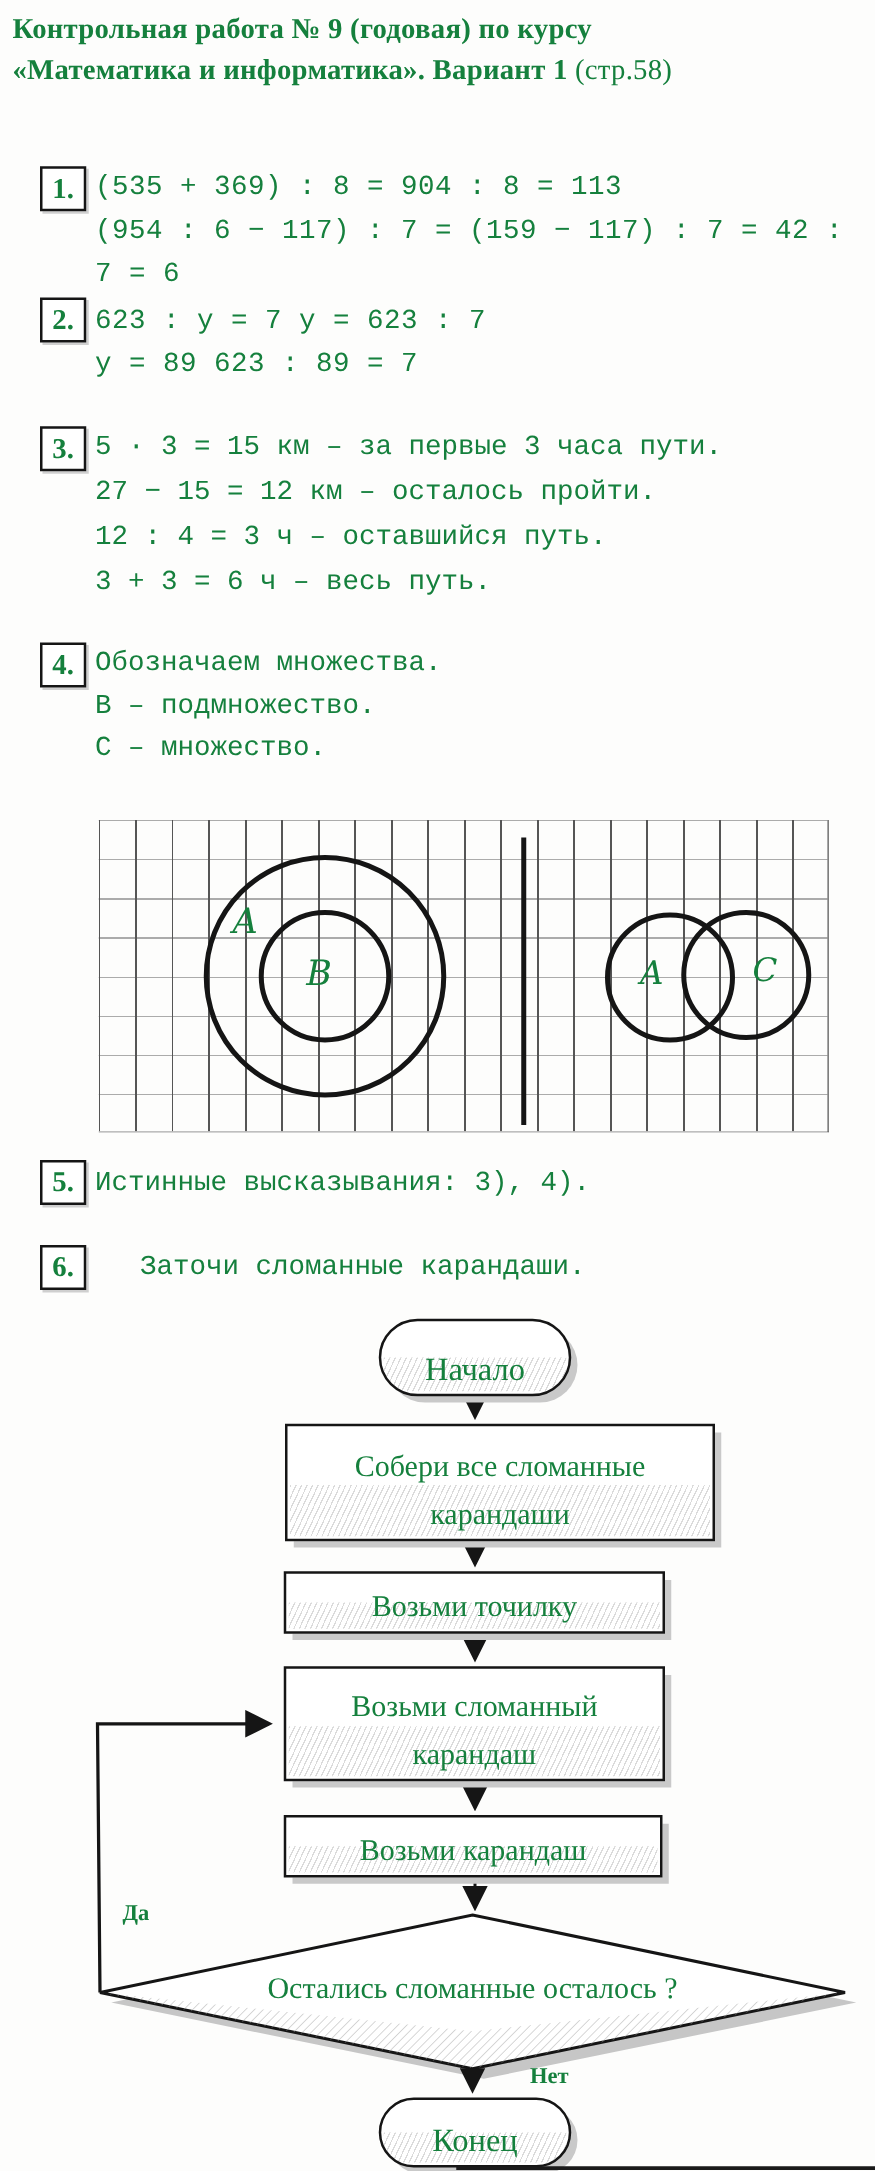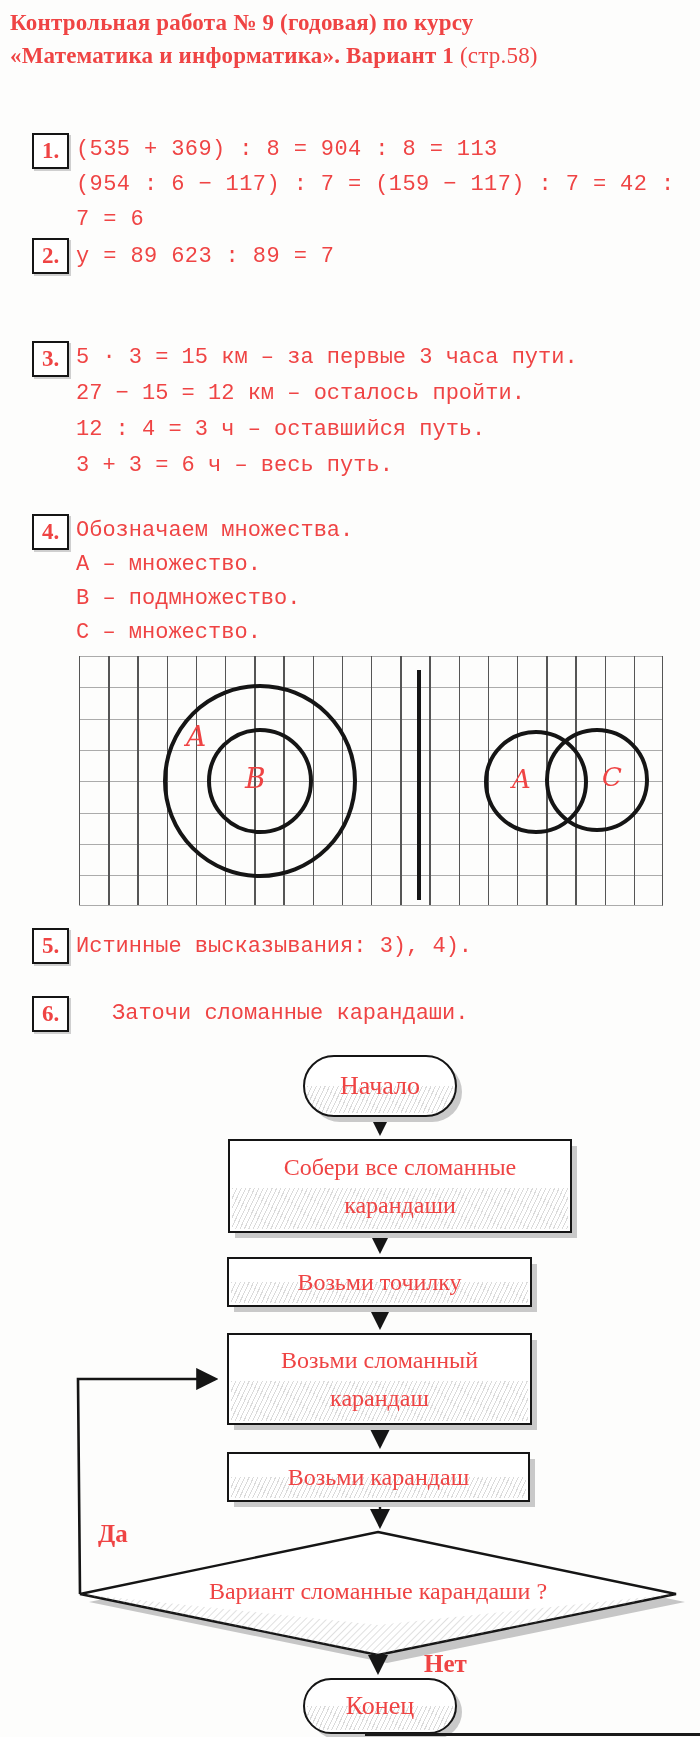--- a/index.html
+++ b/index.html
@@ -1,18 +1,18 @@
 <!DOCTYPE html>
 <html><head>
 <meta charset="utf-8">
 <style>
   html,body{margin:0;padding:0;background:#e8e8e8;}
   .page{
     position:relative;width:700px;height:1737px;margin:0 auto;
-    background:#fdfdfc;color:#ef4444;overflow:hidden;
+    background:#fdfdfc;color:#15803d;overflow:hidden;
     font-family:"Liberation Serif","DejaVu Serif",serif;
   }
   .abs{position:absolute;}
   
   .title{left:10px;top:6px;width:676px;font-size:23px;font-weight:bold;line-height:33px;letter-spacing:.2px;}
   .title .suffix{font-weight:normal;}
   
   .badge{
     width:37px;height:36px;border:2px solid #151515;box-sizing:border-box;
     display:flex;align-items:center;justify-content:center;
@@ -30,34 +30,34 @@
     background-image:
       repeating-linear-gradient(to right,#555 0 1.4px,transparent 1.4px 29.2px),
       repeating-linear-gradient(to bottom,#ababab 0 1px,transparent 1px 31.3px);
   }
   .circle{position:absolute;border-radius:50%;box-sizing:border-box;background:transparent;}
   .venn-label{position:absolute;font-style:italic;font-family:"DejaVu Serif","Liberation Serif",serif;}
   .divider{left:417px;top:670px;width:4px;height:230px;background:#151515;}
   
   .fc-shape{
     position:absolute;box-sizing:border-box;background:#fff;border:2.5px solid #151515;
-    display:flex;align-items:center;justify-content:center;text-align:center;
+    display:flex;align-items:flex-end;justify-content:center;text-align:center;
     font-size:24px;line-height:38px;
     box-shadow:6px 6px 0 -1px #c9c9c9;overflow:hidden;
   }
   .fc-shape .lbl{position:relative;z-index:2;}
   .fc-shape::after{
     content:"";position:absolute;left:2px;right:2px;bottom:2px;height:46%;z-index:1;
     background:repeating-linear-gradient(115deg,rgba(125,125,125,.28) 0 1px,transparent 1px 4px);
   }
   .fc-stadium{border-radius:32px;font-size:26px;}
   .fc-decision-text{
     left:128px;top:1578px;width:500px;text-align:center;font-size:24px;z-index:3;
   }
-  .fc-yesno{font-weight:bold;font-size:25px;z-index:3;}
+  .fc-yesno{font-weight:bold;font-size:18px;z-index:3;}
   svg.fc{position:absolute;left:0;top:1040px;z-index:0;}
   .page-edge{left:365px;top:1733px;width:335px;height:3px;background:#1a1a1a;}
 </style>
 </head>
 <body>
 
 <div class="page">
 
   <div class="abs title">
     <div>Контрольная работа № 9 (годовая) по курсу</div>
@@ -69,39 +69,39 @@
     </div>
   <div class="abs plines math" style="top:132px;line-height:35px;">
     <span class="ln">(535 + 369) : 8 = 904 : 8 = 113</span>
     <span class="ln">(954 : 6 − 117) : 7 = (159 − 117) : 7 = 42 : 7 = 6</span>
   </div>
 
   <div class="abs badge" style="left:32px;top:238px;">
       <span>2.</span>
     </div>
   <div class="abs plines math" style="top:239px;line-height:35px;">
+    <span class="ln">623 : y = 7    y = 623 : 7</span>
     <span class="ln">y = 89    623 : 89 = 7</span>
   </div>
 
   <div class="abs badge" style="left:32px;top:341px;">
       <span>3.</span>
     </div>
   <div class="abs plines" style="top:340px;line-height:36px;">
     <span class="ln">5 · 3 = 15 км – за первые 3 часа пути.</span>
     <span class="ln">27 − 15 = 12 км – осталось пройти.</span>
     <span class="ln">12 : 4 = 3 ч – оставшийся путь.</span>
     <span class="ln">3 + 3 = 6 ч – весь путь.</span>
   </div>
 
   <div class="abs badge" style="left:32px;top:514px;">
       <span>4.</span>
     </div>
   <div class="abs plines" style="top:514px;line-height:34px;">
     <span class="ln">Обозначаем множества.</span>
-    <span class="ln">А – множество.</span>
     <span class="ln">В – подмножество.</span>
     <span class="ln">С – множество.</span>
   </div>
 
   <div class="abs grid"></div>
   <div class="circle" style="left:163px;top:684px;width:194px;height:194px;border:4.5px solid #151515;"></div>
   <div class="circle" style="left:207px;top:728px;width:106px;height:106px;border:4.5px solid #151515;"></div>
   <div class="venn-label" style="left:186px;top:720px;font-size:28px;">A</div>
   <div class="venn-label" style="left:245px;top:762px;font-size:28px;">B</div>
   <div class="abs divider"></div>
@@ -153,21 +153,21 @@
     </div>
   <div class="fc-shape" style="left:227px;top:1257px;width:305px;height:50px;">
       <span class="lbl">Возьми точилку</span>
     </div>
   <div class="fc-shape" style="left:227px;top:1333px;width:305px;height:92px;">
       <span class="lbl">Возьми сломанный карандаш</span>
     </div>
   <div class="fc-shape" style="left:227px;top:1452px;width:303px;height:50px;">
       <span class="lbl">Возьми карандаш</span>
     </div>
-  <div class="abs fc-decision-text">Вариант сломанные карандаши ?</div>
+  <div class="abs fc-decision-text">Остались сломанные осталось ?</div>
   <div class="abs fc-yesno" style="left:98px;top:1520px;">Да</div>
   <div class="abs fc-yesno" style="left:424px;top:1650px;font-family:Liberation Serif, serif;">Нет</div>
   <div class="fc-shape fc-stadium" style="left:303px;top:1678px;width:154px;height:56px;">
       <span class="lbl">Конец</span>
     </div>
 
   <div class="abs page-edge"></div>
 </div>
 
 </body></html>

